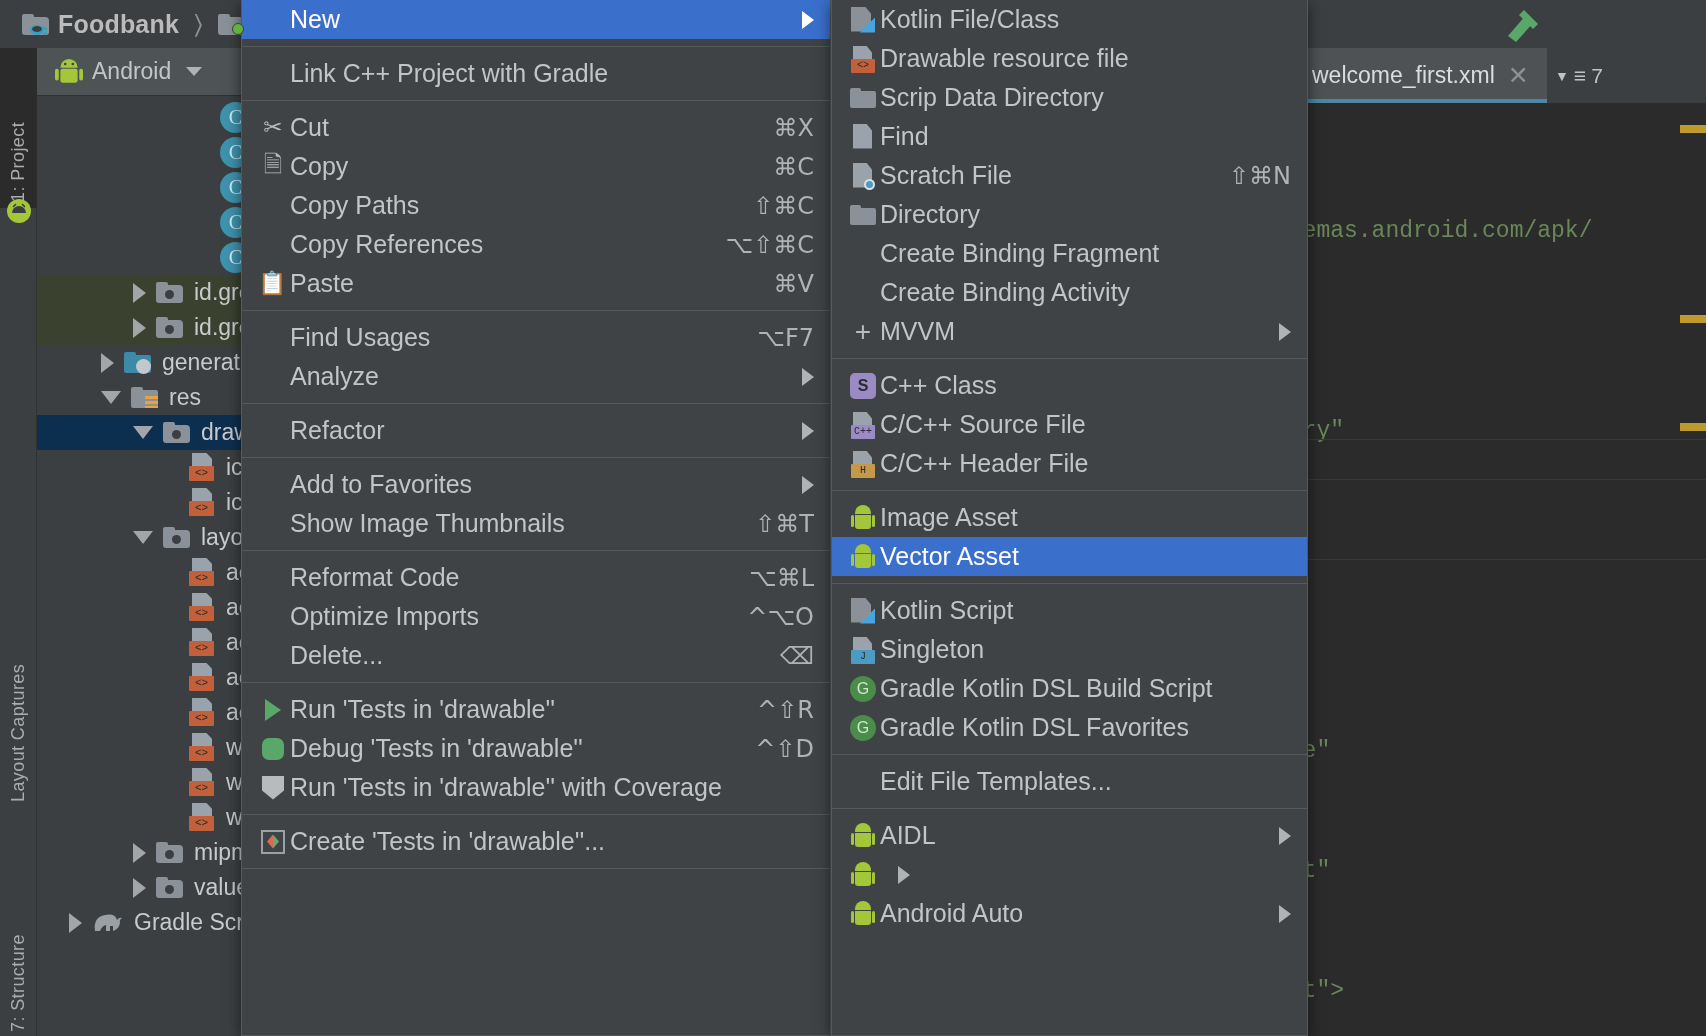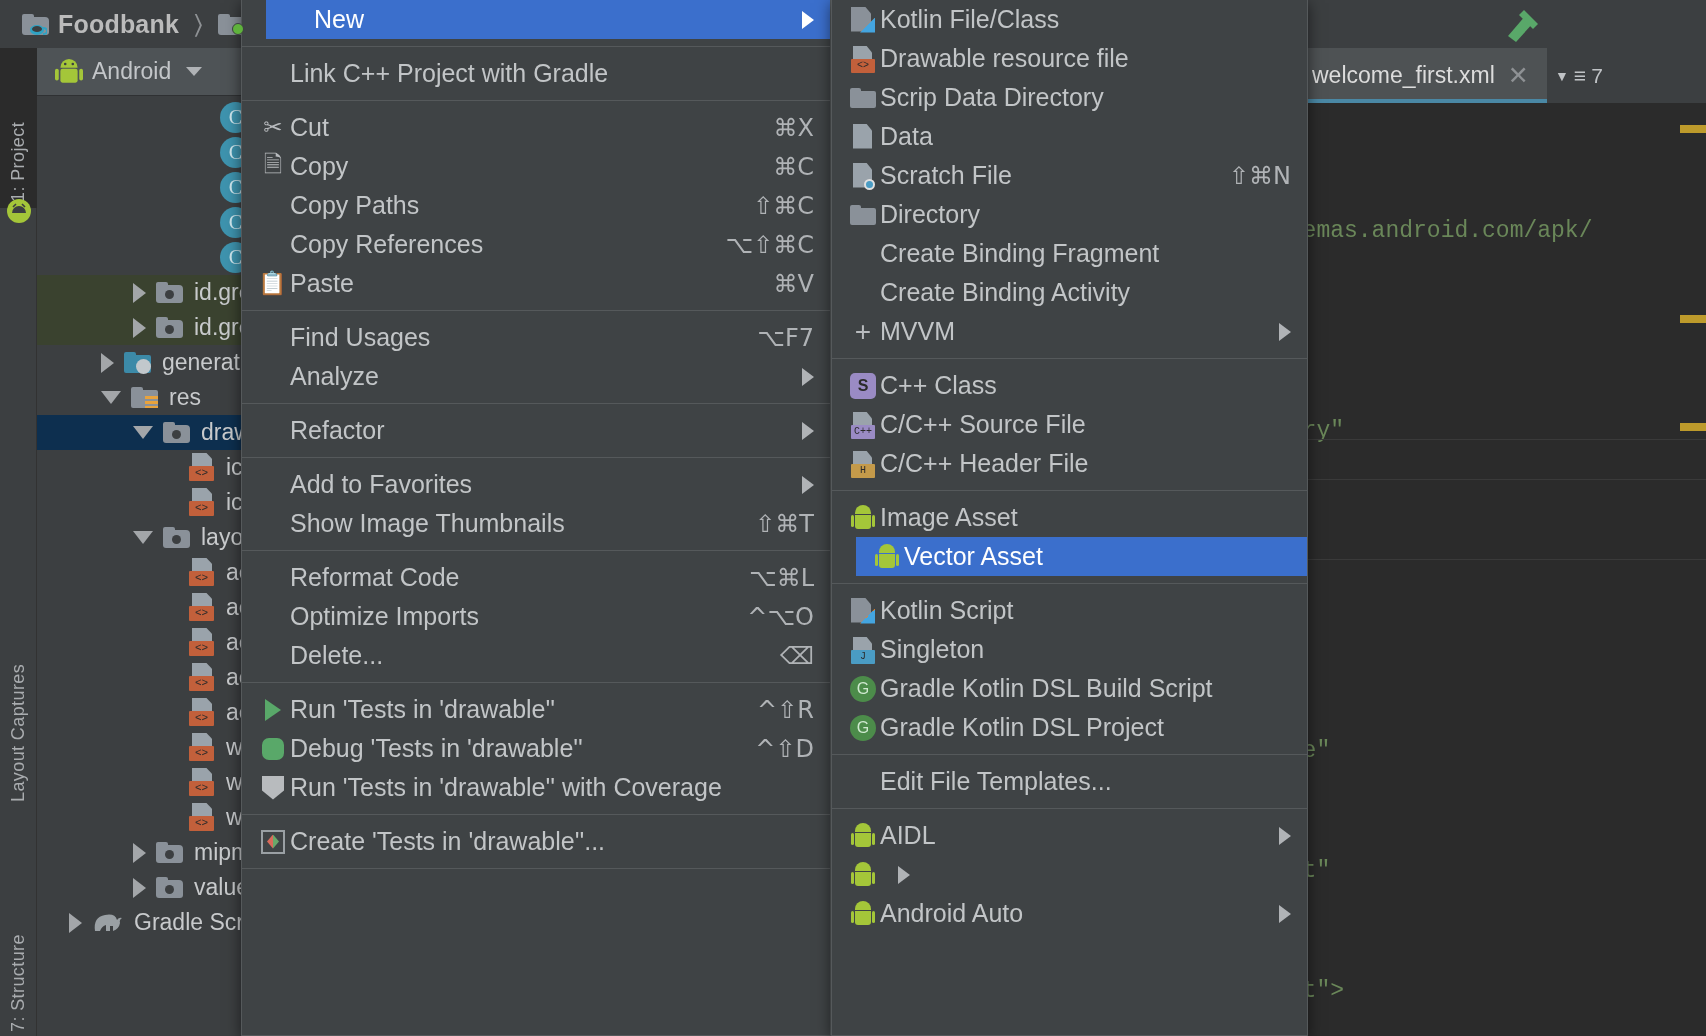--- a/index.html
+++ b/index.html
@@ -136,21 +136,21 @@
     overflow:hidden;
   }
   .mi {
     position:relative; display:flex; align-items:center; height:39px;
     font-size:25px; color:#C2C5C7; padding-left:14px; padding-right:16px;
   }
   .mi .mi-ico{width:34px;flex:none;display:flex;align-items:center;justify-content:center;}
   .mi .mi-lbl{flex:1; white-space:nowrap;}
   .mi .mi-acc{font-size:24px;color:#B0B3B6;font-family:"DejaVu Sans",sans-serif;margin-left:20px;}
   .mi .mi-arrow{width:0;height:0;border-top:9px solid transparent;border-bottom:9px solid transparent;border-left:12px solid #B0B3B6;margin-left:18px;}
-  .mi.sel{background:#3B6FCC;color:#FFFFFF;margin-left:24px;}
+  .mi.sel{background:#3B6FCC;color:#FFFFFF;}
   .mi.sel .mi-arrow{border-left-color:#FFFFFF;}
   .msep{height:1px;background:#55595B;margin:7px 0;}
 
   
   .submenu {
     position:absolute; left:831px; top:0px; width:477px; height:1036px;
     background:#3F4345; border:1px solid #55595B; border-top:none;
     box-shadow:0 3px 14px rgba(0,0,0,.55);
     overflow:hidden;
   }
@@ -618,21 +618,21 @@
             <span class="ic-folder"></span>
           </span>
           <span class="mi-lbl">Scrip Data Directory</span>
         </div>
         <div class="mi">
           <span class="mi-ico">
             <span class="ic-file">
               <span class="pg"></span>
             </span>
           </span>
-          <span class="mi-lbl">Data</span>
+          <span class="mi-lbl">Find</span>
         </div>
         <div class="mi">
           <span class="mi-ico">
             <span class="ic-file">
               <span class="pg"></span>
               <span style="position:absolute;left:12px;top:16px;width:11px;height:11px;border-radius:50%;background:#4A9CC4;border:2px solid #E0E0E0"></span>
             </span>
           </span>
           <span class="mi-lbl">Scratch File</span>
           <span class="mi-acc">⇧⌘N</span>
@@ -728,21 +728,21 @@
         <div class="mi">
           <span class="mi-ico">
             <span class="ic-circ" style="background:#4C8C4A">G</span>
           </span>
           <span class="mi-lbl">Gradle Kotlin DSL Build Script</span>
         </div>
         <div class="mi">
           <span class="mi-ico">
             <span class="ic-circ" style="background:#4C8C4A">G</span>
           </span>
-          <span class="mi-lbl">Gradle Kotlin DSL Project</span>
+          <span class="mi-lbl">Gradle Kotlin DSL Favorites</span>
         </div>
         <div class="msep"></div>
         <div class="mi">
           <span class="mi-ico"></span>
           <span class="mi-lbl">Edit File Templates...</span>
         </div>
         <div class="msep"></div>
         <div class="mi">
           <span class="mi-ico">
             <span class="ic-and">

